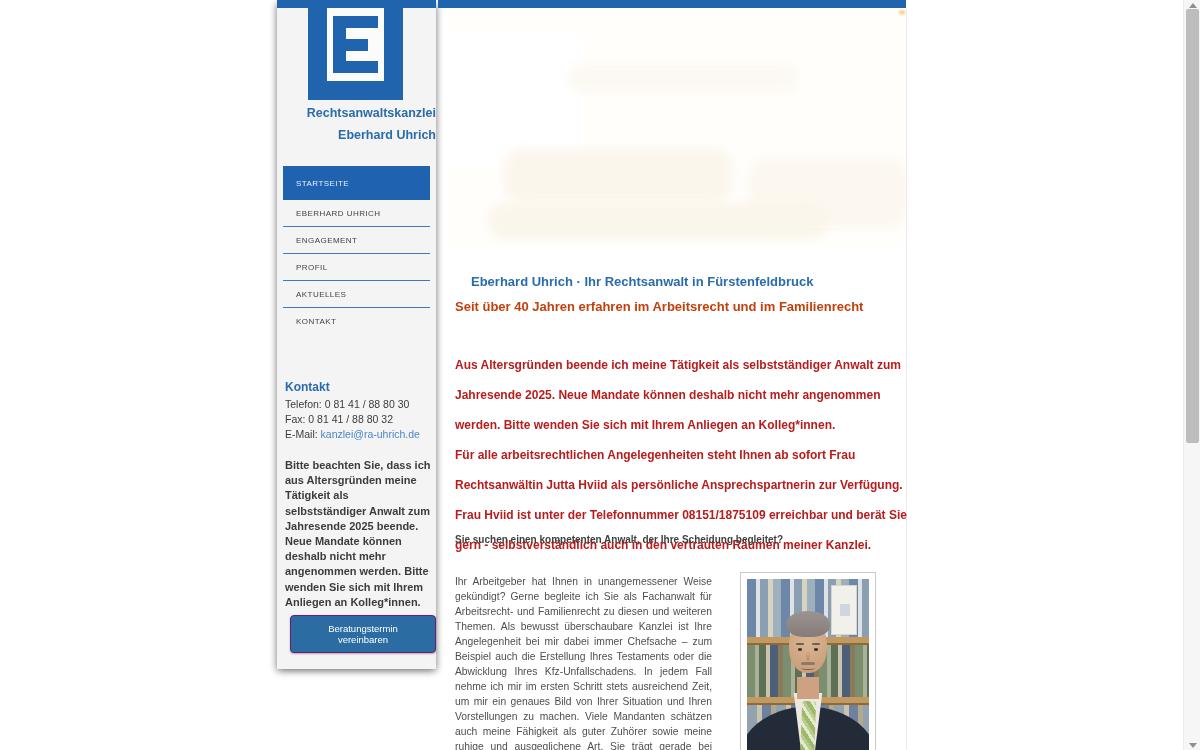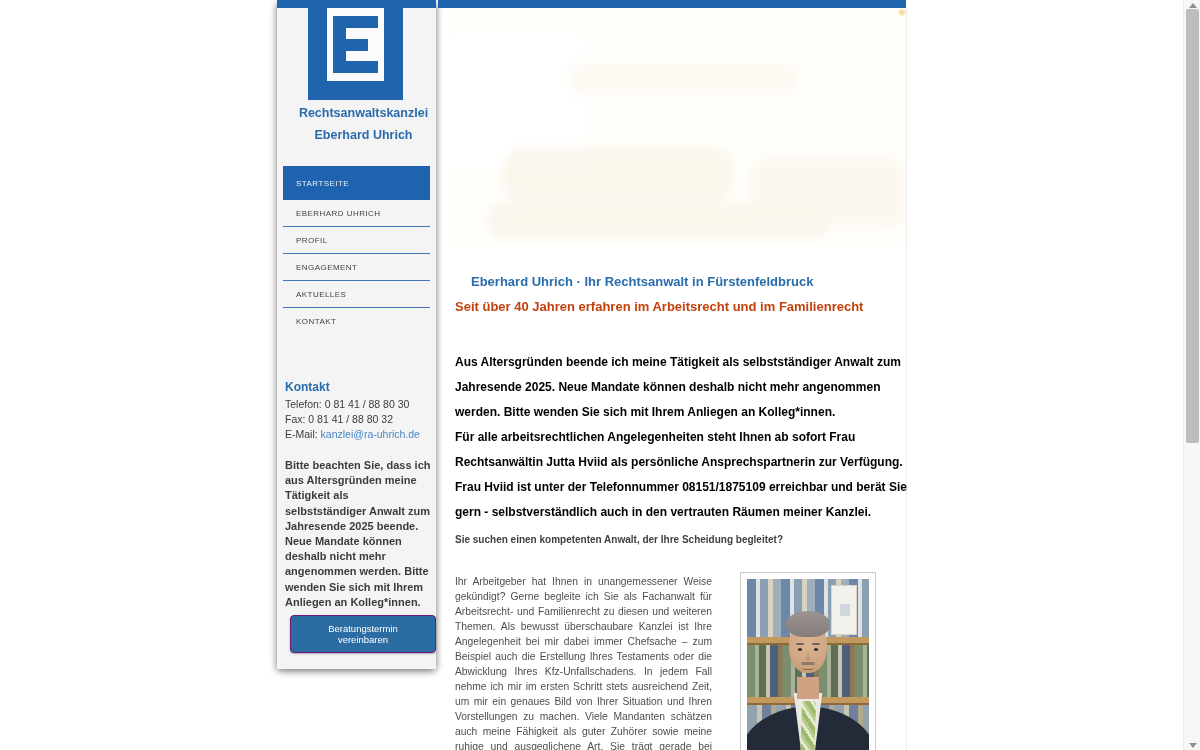--- a/index.html
+++ b/index.html
@@ -25,21 +25,21 @@
   }
   .side-topbar { position:absolute; left:0; top:0; width:100%; height:8px; background:#2164ae; }
   .logo { position:absolute; left:31px; top:0; width:95px; height:100px; background:#2164ae; cursor:pointer; }
   .logo-inner { position:absolute; left:19px; right:19px; top:8px; bottom:19px; background:#fbfbfb; }
   .logo-e { position:absolute; left:6px; top:8px; width:45px; height:57px; }
   .logo-e div { position:absolute; background:#2164ae; }
   .e-spine { left:0; top:0; width:13px; height:100%; }
   .e-top { left:0; top:0; width:100%; height:12px; }
   .e-mid { left:0; top:23px; width:78%; height:12px; }
   .e-bot { left:0; bottom:0; width:100%; height:12px; }
-  .brand { position:absolute; top:102px; left:7px; width:100%; text-align:center; color:#2a6cab; font-weight:bold; font-size:12.5px; line-height:22px; }
+  .brand { position:absolute; top:102px; left:0; width:100%; text-align:right; color:#2a6cab; font-weight:bold; font-size:12.5px; line-height:22px; }
 
   
   .nav { position:absolute; top:166px; left:6px; width:147px; list-style:none; }
   .nav-item {
     height:27px; display:flex; align-items:center; padding-left:13px;
     font-size:8px; letter-spacing:.45px; color:#424242; cursor:pointer;
     border-bottom:1px solid #4377b9;
   }
   .nav-item:last-child { border-bottom:none; }
   .nav-item.active { background:#1e62b0; color:#e9f0fa; border-bottom:none; height:34px; }
@@ -63,21 +63,21 @@
   .hero .blob { position:absolute; filter:blur(5px); }
   .b1 { left:-5px; top:25px; width:140px; height:135px; background:#ffffff; }
   .b2 { left:120px; top:55px; width:230px; height:30px; background:#fcf8f0; border-radius:15px; opacity:.8; }
   .b3 { left:55px; top:140px; width:230px; height:55px; background:#faf4e8; border-radius:20px; opacity:.75; }
   .b4 { left:40px; top:195px; width:340px; height:36px; background:#f9f3e6; border-radius:16px; opacity:.7; }
   .b5 { left:300px; top:150px; width:160px; height:70px; background:#fbf6ec; border-radius:20px; opacity:.75; }
   .hero .speck { position:absolute; left:451px; top:2px; width:6px; height:5px; background:#f0b23c; opacity:.55; border-radius:2px; filter:blur(1px); }
 
   .h1 { position:absolute; left:455px; top:274px; font-size:13px; font-weight:bold; color:#2a6cab;padding-left:16px; }
   .h2 { position:absolute; left:455px; top:299px; font-size:13px; font-weight:bold; color:#c2410c; }
-  .intro { position:absolute; left:455px; top:350px; width:452px; font-size:12px; font-weight:bold; line-height:25px; color:#000000; }
+  .intro { position:absolute; left:455px; top:350px; width:452px; font-size:12px; font-weight:bold; line-height:30px; color:#b91c1c; }
   .question { position:absolute; left:455px; top:534px; font-size:10px; font-weight:bold; color:#3f3f3f; }
   .bodycol { position:absolute; left:455px; top:574px; width:257px; font-size:10.3px; line-height:15px; text-align:justify; color:#4e4e4e; }
 
   
   .photo { position:absolute; left:740px; top:572px; width:136px; height:210px; background:#ffffff; border:1px solid #c9c9c9; padding:6px; }
   .photo-in { position:relative; width:122px; height:196px; overflow:hidden; background:#e7e2d6; }
   .shelf-row { position:absolute; left:0; width:100%; }
   .r1 { top:0; height:58px; background:repeating-linear-gradient(90deg,#6c87a8 0 9px,#dfe2e4 9px 13px,#8aa0b2 13px 21px,#d8d3c0 21px 26px,#9fb0bd 26px 34px); }
   .binder { position:absolute; left:84px; top:6px; width:26px; height:50px; background:#f1f0ea; border:1px solid #d8d5c8; }
   .binder::after { content:""; position:absolute; left:8px; top:18px; width:10px; height:12px; background:#cfd6de; }
@@ -117,22 +117,22 @@
   </div>
 
   <div class="brand">
     <div>Rechtsanwaltskanzlei</div>
     <div>Eberhard Uhrich</div>
   </div>
 
   <ul class="nav">
     <li class="nav-item active">STARTSEITE</li>
     <li class="nav-item">EBERHARD UHRICH</li>
+    <li class="nav-item">ENGAGEMENT</li>
     <li class="nav-item">PROFIL</li>
-    <li class="nav-item">ENGAGEMENT</li>
     <li class="nav-item">AKTUELLES</li>
     <li class="nav-item">KONTAKT</li>
   </ul>
 
   <div class="kontakt-h">Kontakt</div>
   <div class="kontakt-lines">
     <div>Telefon: 0 81 41 / 88 80 30</div>
     <div>Fax: 0 81 41 / 88 80 32</div>
     <div><span>E-Mail: </span><span class="mail-link">kanzlei@ra-uhrich.de</span></div>
   </div>

